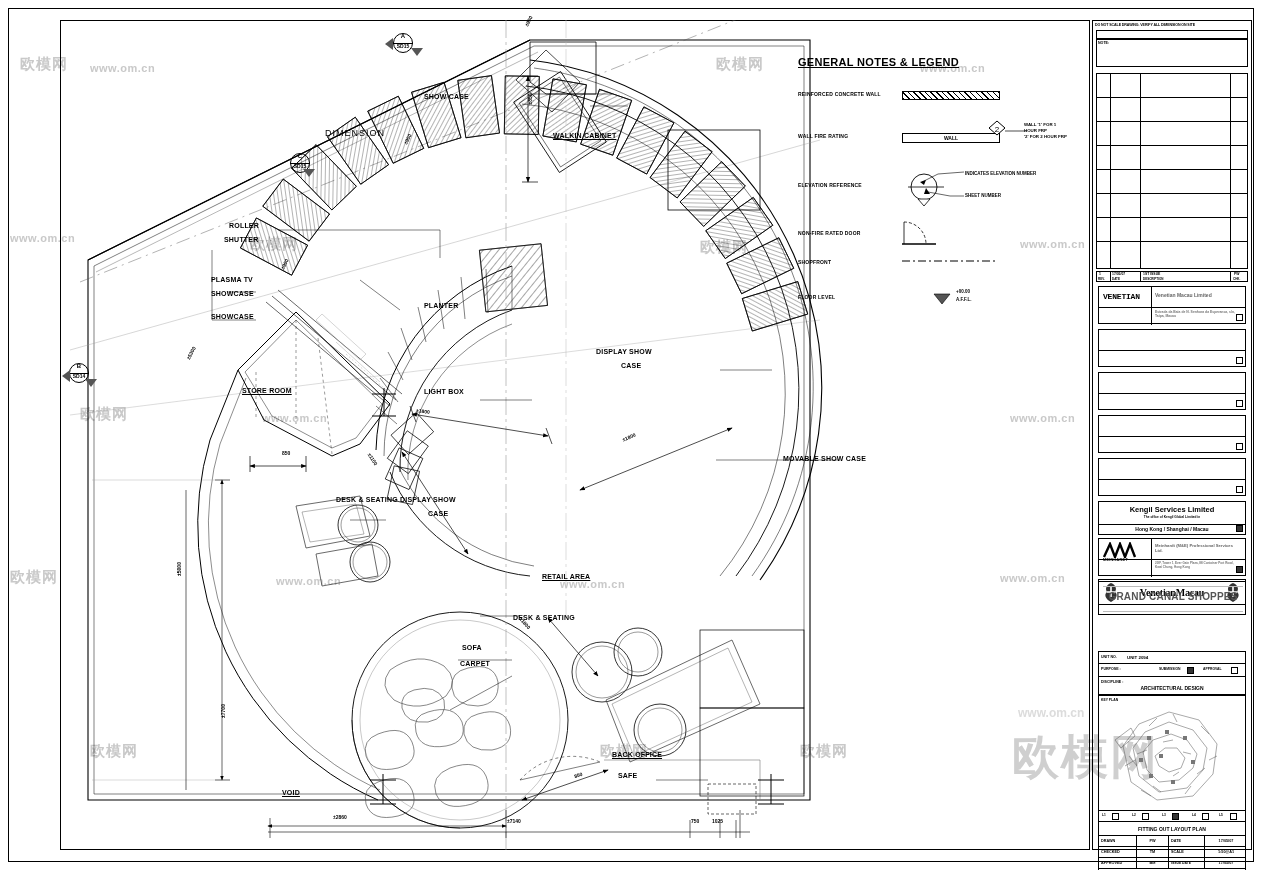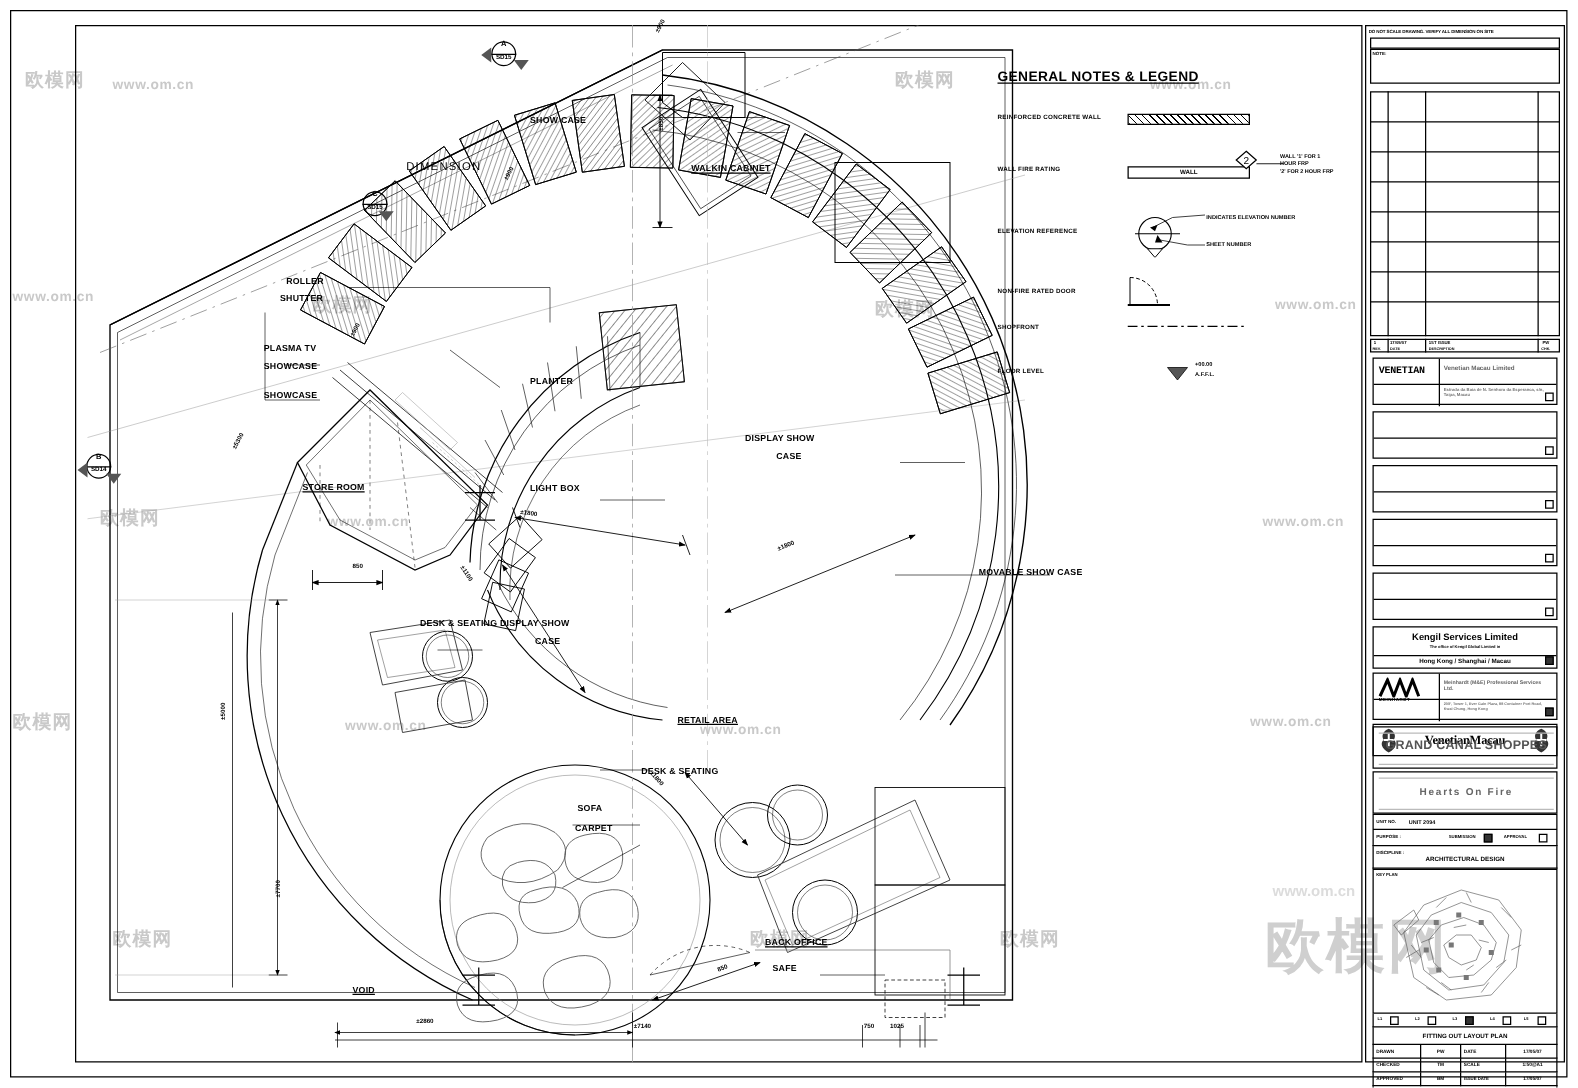--- a/index.html
+++ b/index.html
@@ -677,25 +677,20 @@
       </svg>
       <div style="position:absolute;left:0;top:7px;width:146px;text-align:center;font-family:'Liberation Serif',serif;font-size:10px;font-weight:bold;letter-spacing:-.2px;">VenetianMacau</div>
     </div>
 
     <div id="gcs-cell">
       <div class="ln" style="left:4px;top:4px;width:140px;height:1px;background:#bbb;"></div>
       <div class="ln" style="left:4px;top:29px;width:140px;height:1px;background:#bbb;"></div>
       <div id="gcs-txt">GRAND CANAL SHOPPES</div>
     </div>
 
-    <div id="hof-cell">
-      <div class="ln" style="left:4px;top:4px;width:140px;height:1px;background:#bbb;"></div>
-      <div class="ln" style="left:4px;top:29px;width:140px;height:1px;background:#bbb;"></div>
-      <div id="hof-txt">Hearts On Fire</div>
-    </div>
 
     <div class="kv-row" style="top:630px;height:13px;border-top:1px solid #000;">
       <div class="kv-k">UNIT NO.</div>
       <div class="kv-v" style="left:28px;">UNIT 2094</div>
     </div>
 
     <div class="kv-row" style="top:643px;height:13px;">
       <div class="kv-k">PURPOSE :</div>
       <div class="kv-v" style="left:60px;font-size:3.4px;">SUBMISSION</div>
       <div class="chk on" style="left:88px;top:3px;"></div>

